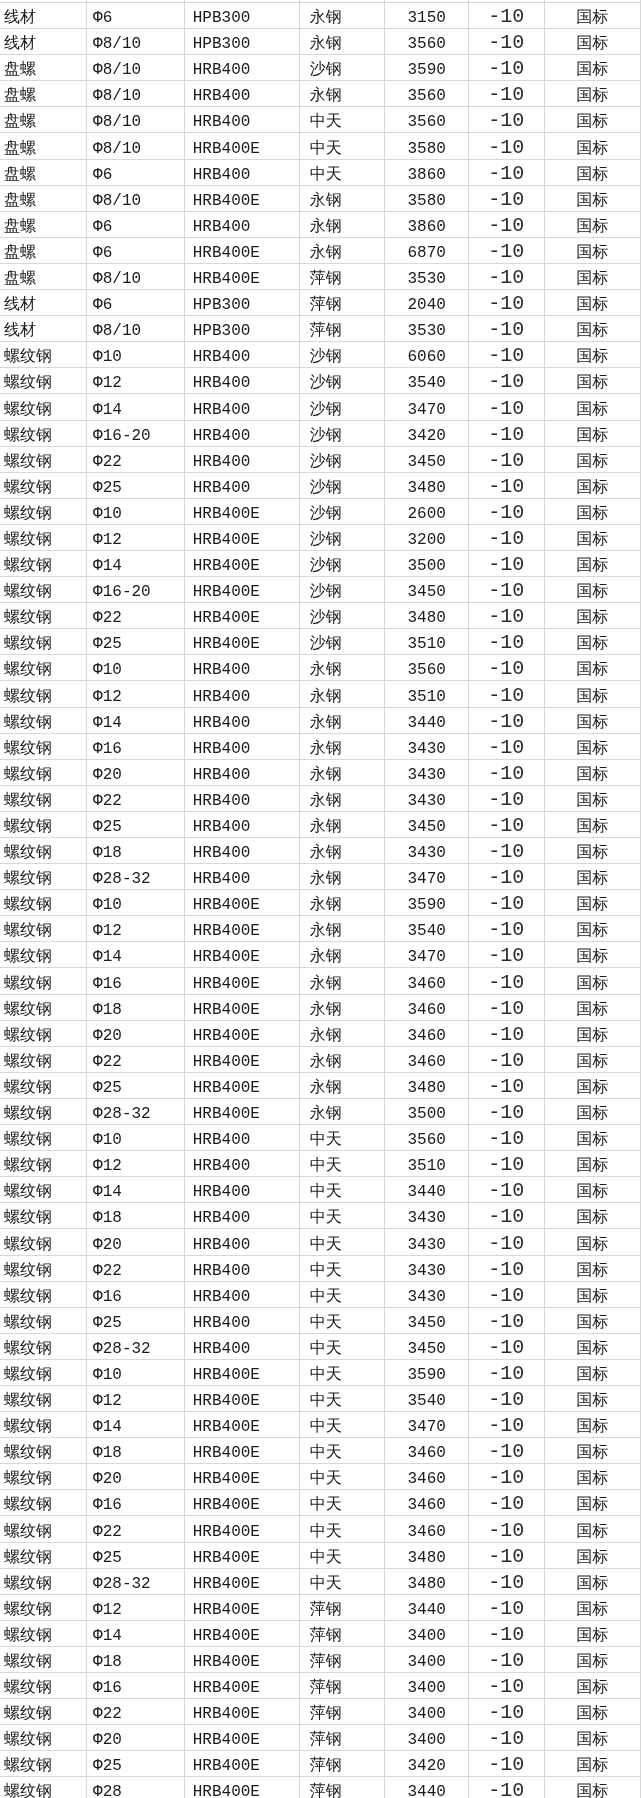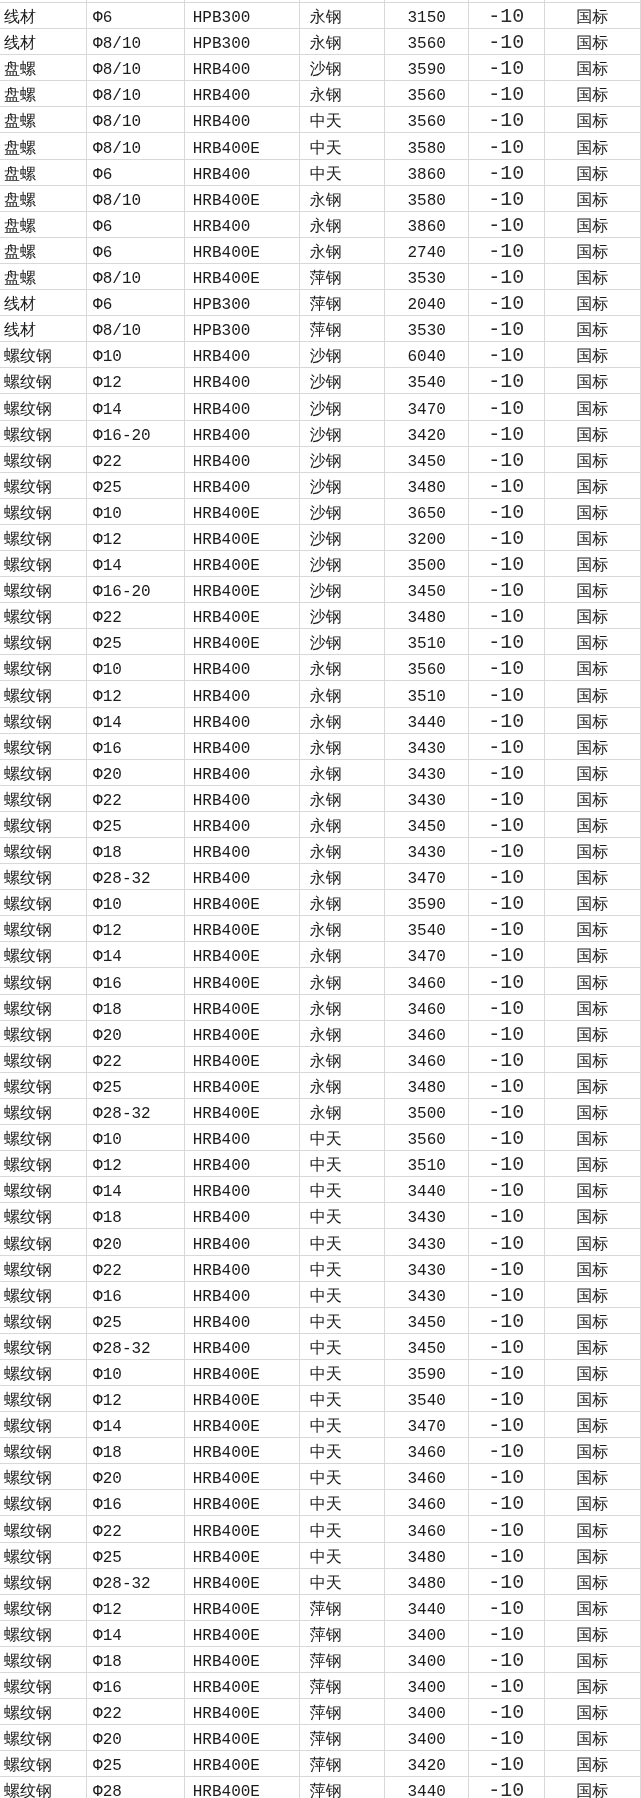--- a/index.html
+++ b/index.html
@@ -133,21 +133,21 @@
       <div class="cell c3">永钢</div>
       <div class="cell c4">3860</div>
       <div class="cell c5">-10</div>
       <div class="cell c6">国标</div>
     </div>
       <div class="row">
       <div class="cell c0">盘螺</div>
       <div class="cell c1">Φ6</div>
       <div class="cell c2">HRB400E</div>
       <div class="cell c3">永钢</div>
-      <div class="cell c4">2740</div>
+      <div class="cell c4">6870</div>
       <div class="cell c5">-10</div>
       <div class="cell c6">国标</div>
     </div>
       <div class="row">
       <div class="cell c0">盘螺</div>
       <div class="cell c1">Φ8/10</div>
       <div class="cell c2">HRB400E</div>
       <div class="cell c3">萍钢</div>
       <div class="cell c4">3530</div>
       <div class="cell c5">-10</div>
@@ -169,21 +169,21 @@
       <div class="cell c3">萍钢</div>
       <div class="cell c4">3530</div>
       <div class="cell c5">-10</div>
       <div class="cell c6">国标</div>
     </div>
       <div class="row">
       <div class="cell c0">螺纹钢</div>
       <div class="cell c1">Φ10</div>
       <div class="cell c2">HRB400</div>
       <div class="cell c3">沙钢</div>
-      <div class="cell c4">6040</div>
+      <div class="cell c4">6060</div>
       <div class="cell c5">-10</div>
       <div class="cell c6">国标</div>
     </div>
       <div class="row">
       <div class="cell c0">螺纹钢</div>
       <div class="cell c1">Φ12</div>
       <div class="cell c2">HRB400</div>
       <div class="cell c3">沙钢</div>
       <div class="cell c4">3540</div>
       <div class="cell c5">-10</div>
@@ -223,21 +223,21 @@
       <div class="cell c3">沙钢</div>
       <div class="cell c4">3480</div>
       <div class="cell c5">-10</div>
       <div class="cell c6">国标</div>
     </div>
       <div class="row">
       <div class="cell c0">螺纹钢</div>
       <div class="cell c1">Φ10</div>
       <div class="cell c2">HRB400E</div>
       <div class="cell c3">沙钢</div>
-      <div class="cell c4">3650</div>
+      <div class="cell c4">2600</div>
       <div class="cell c5">-10</div>
       <div class="cell c6">国标</div>
     </div>
       <div class="row">
       <div class="cell c0">螺纹钢</div>
       <div class="cell c1">Φ12</div>
       <div class="cell c2">HRB400E</div>
       <div class="cell c3">沙钢</div>
       <div class="cell c4">3200</div>
       <div class="cell c5">-10</div>

